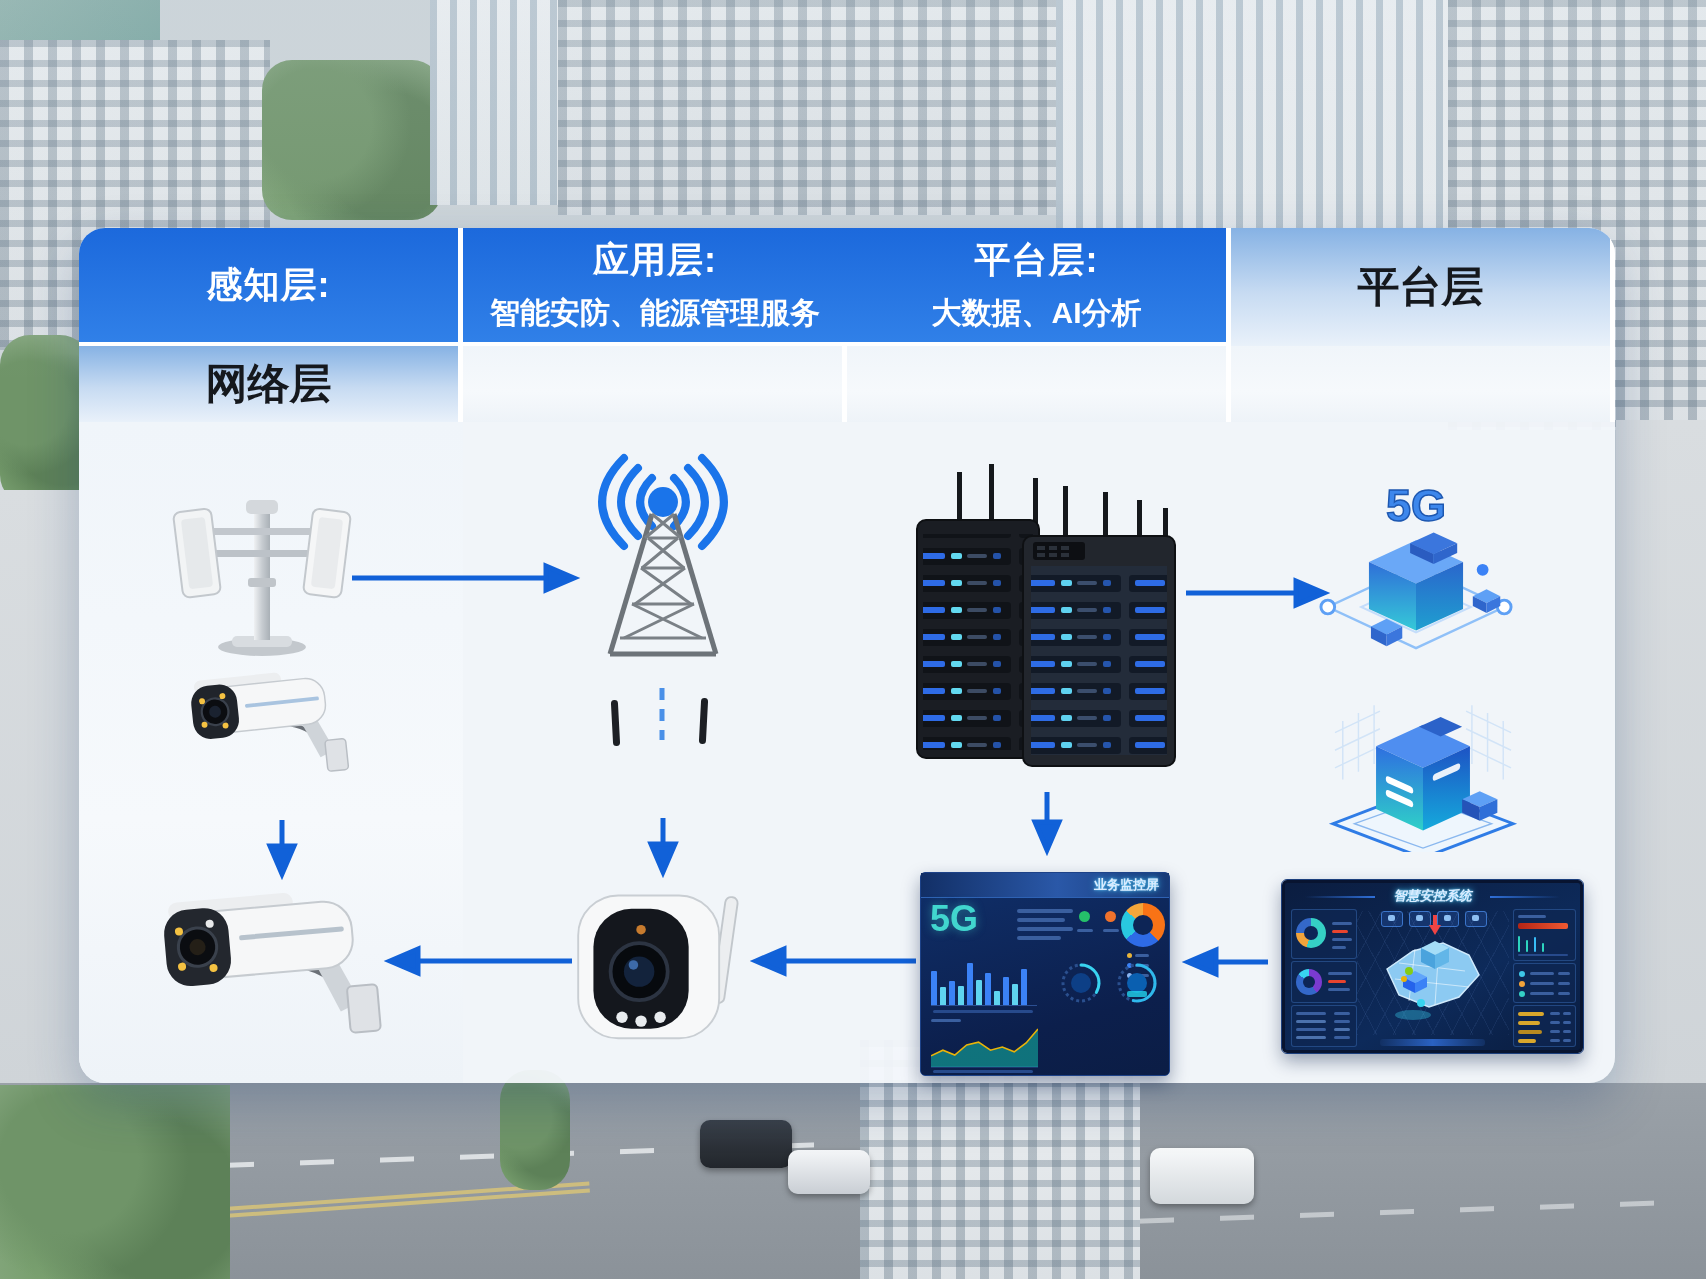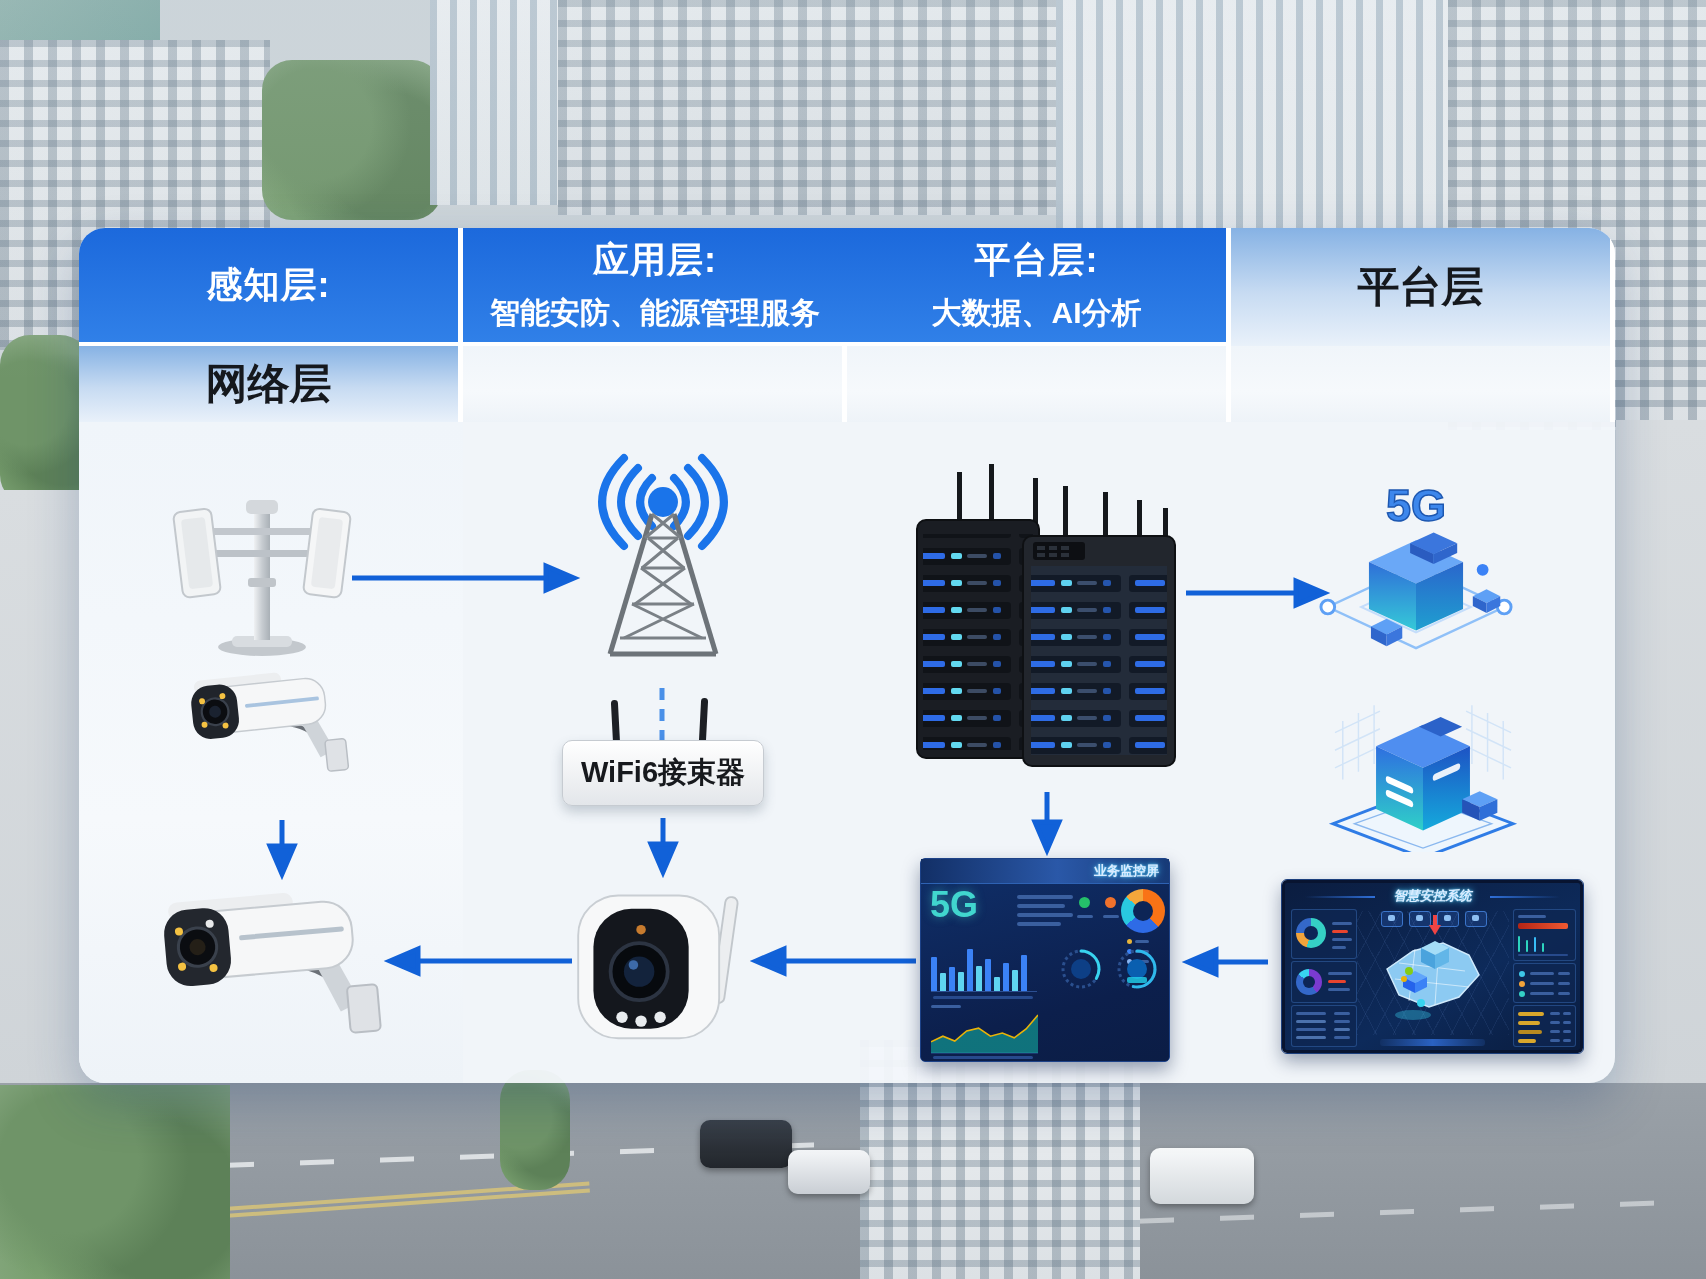--- a/index.html
+++ b/index.html
@@ -229,23 +229,20 @@
         <path d="M62 202 L168 202"></path>
     </g>
     <g stroke="#7a8086" stroke-width="3" fill="none">
       <path d="M100 86 L130 86 M93 116 L137 116 M84 152 L146 152 M72 186 L158 186"></path>
       <path d="M104 62 L133 86 M126 62 L97 86 M100 86 L136 116 M130 86 L94 116 M93 116 L143 152 M137 116 L87 152 M84 152 L154 186 M146 152 L76 186"></path>
     </g>
   </svg>
 
   <div class="antn" style="left:612px;top:700px;z-index:5;transform:rotate(-3deg);"></div>
   <div class="antn" style="left:700px;top:698px;z-index:5;transform:rotate(3deg);"></div>
-  <div class="router" style="z-index:5;">
-    <span>WiFi6接束器</span>
-  </div>
 
   <svg class="abs" style="left:566px;top:884px;z-index:5;" width="192" height="160" viewBox="0 0 200 168">
     <g transform="rotate(8 170 80)">
         <rect x="158" y="14" width="13" height="112" rx="6" fill="#eceef0" stroke="#c2c7cc" stroke-width="2"></rect>
       </g>
     <rect x="12" y="12" width="148" height="150" rx="42" fill="#f7f8f9" stroke="#c9ced3" stroke-width="2"></rect>
     <rect x="28" y="26" width="100" height="126" rx="40" fill="#14171d"></rect>
     <circle cx="78" cy="48" r="5" fill="#c77b2e"></circle>
     <circle cx="76" cy="92" r="30" fill="#070a0e" stroke="#2c3442" stroke-width="4"></circle>
     <circle cx="76" cy="92" r="16" fill="#13233c"></circle>
@@ -283,21 +280,21 @@
         <rect x="144" y="84" width="8" height="4"></rect>
         <rect x="156" y="84" width="8" height="4"></rect>
         <rect x="132" y="91" width="8" height="4"></rect>
         <rect x="144" y="91" width="8" height="4"></rect>
         <rect x="156" y="91" width="8" height="4"></rect>
       </g>
     <rect x="126" y="104" width="136" height="189" fill="url(#slots)"></rect>
     <rect x="126" y="104" width="136" height="189" fill="rgba(60,130,240,.07)"></rect>
   </svg>
 
-  <div class="dash d1" style="z-index:5;">
+  <div class="dash d1" style="z-index:5;margin-top:14px;">
     <div class="hd">
       <span class="glowtxt" style="margin-right:10px;">业务监控屏</span>
     </div>
     <div class="big5g">5G</div>
     <div class="sk" style="left:96px;top:36px;width:56px;"></div>
     <div class="sk" style="left:96px;top:45px;width:48px;"></div>
     <div class="sk" style="left:96px;top:54px;width:56px;"></div>
     <div class="sk" style="left:96px;top:63px;width:44px;"></div>
     <div class="dot" style="left:158px;top:38px;width:11px;height:11px;background:#25c06a;"></div>
     <div class="dot" style="left:184px;top:38px;width:11px;height:11px;background:#f0722c;"></div>

